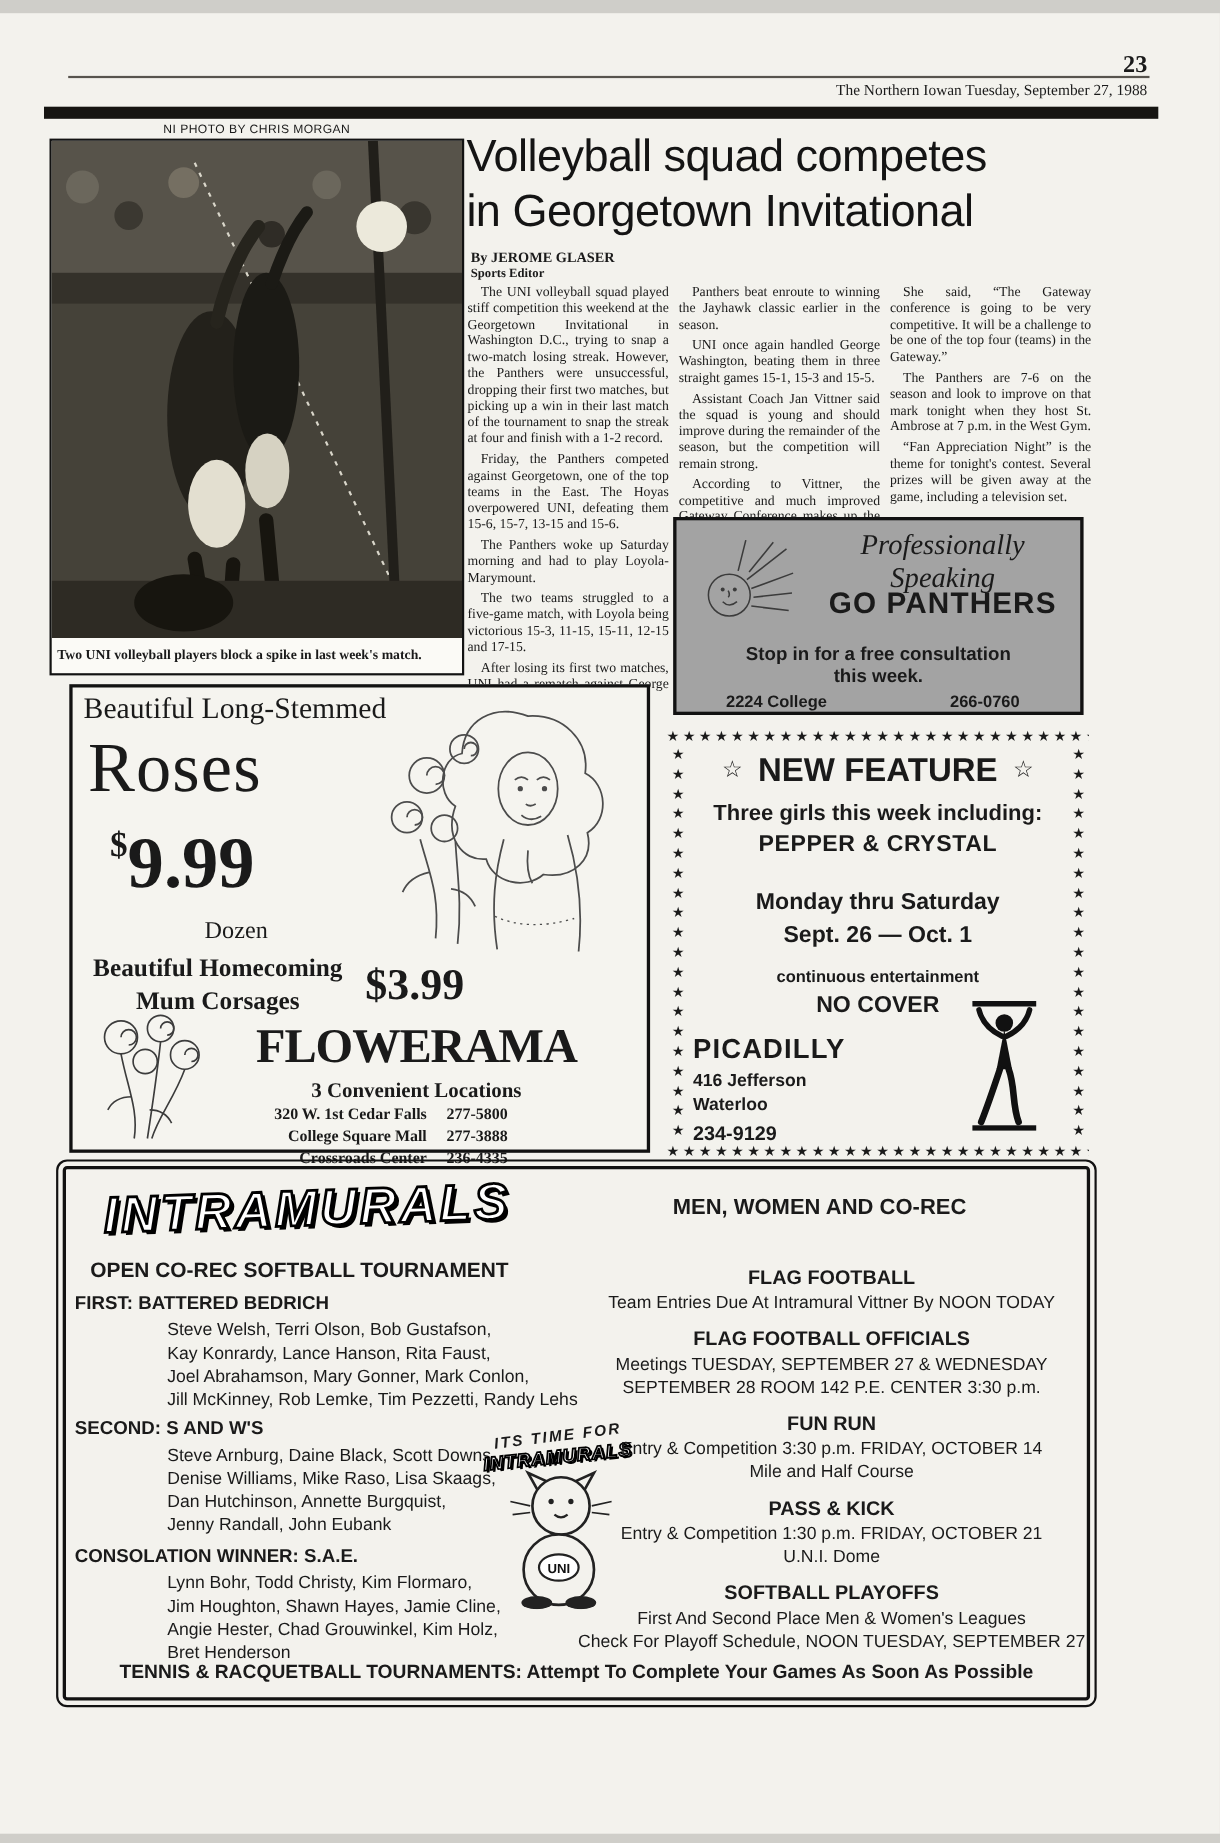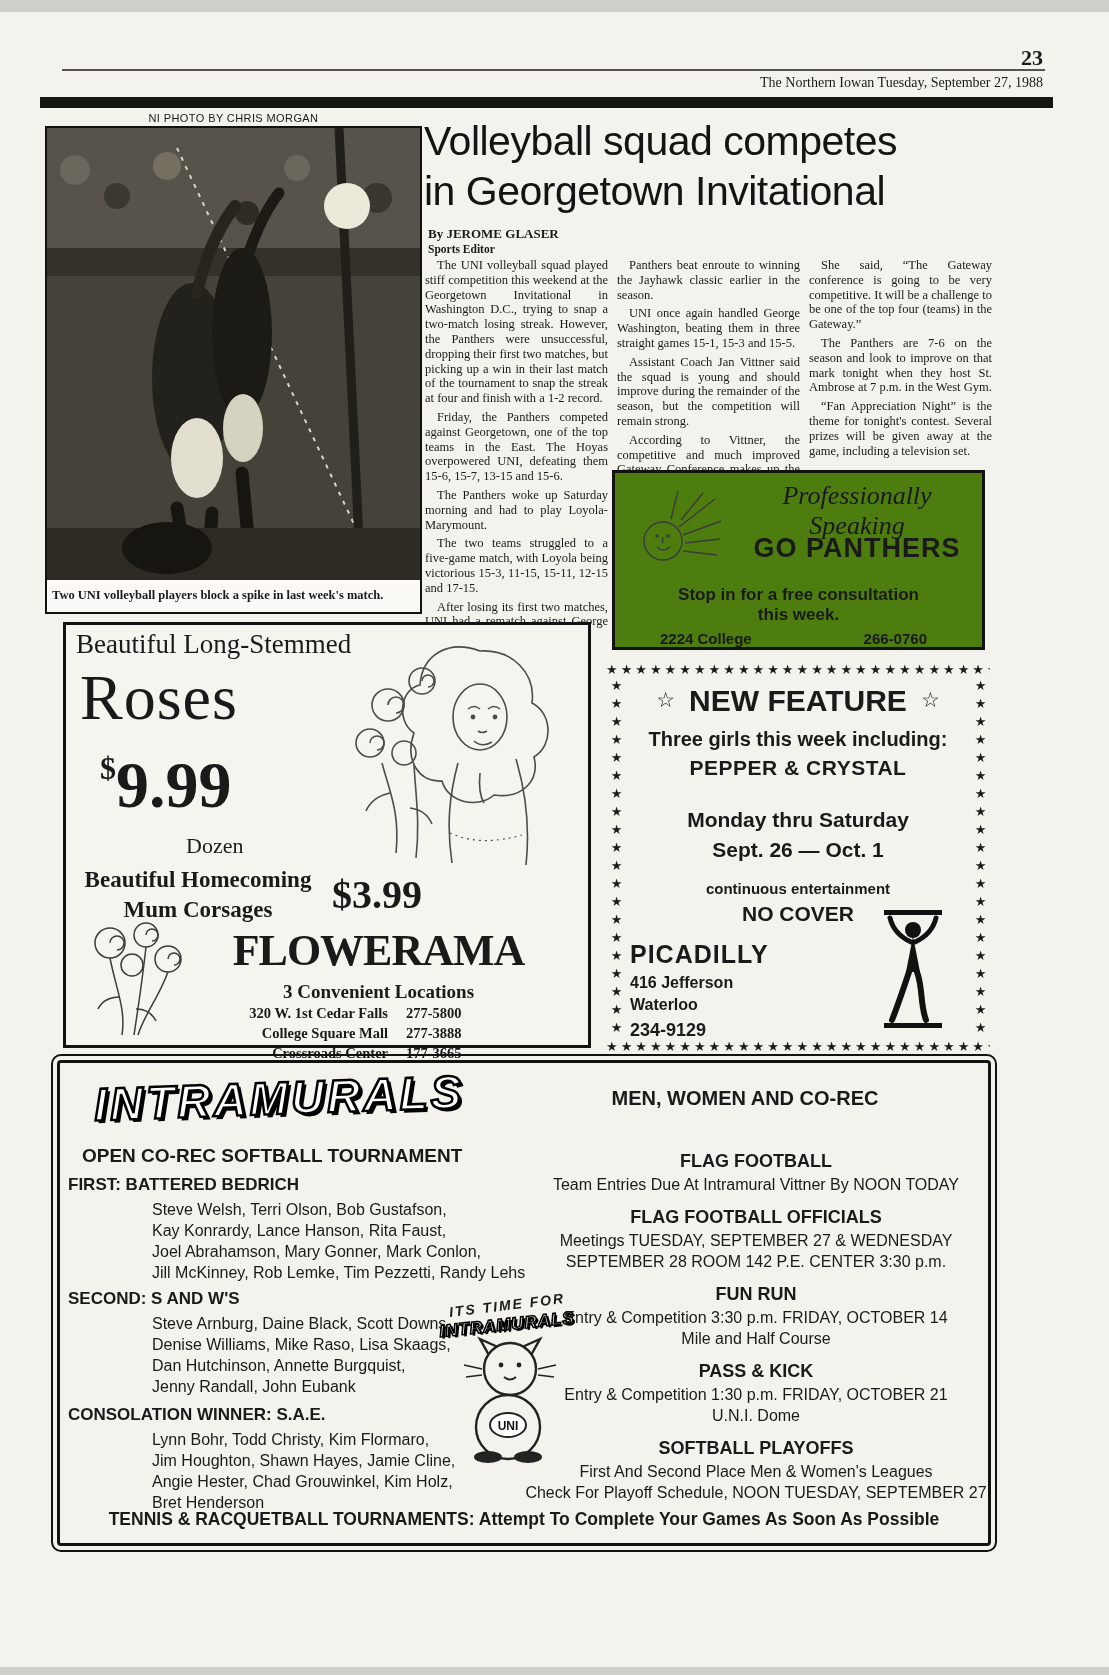--- a/index.html
+++ b/index.html
@@ -32,21 +32,21 @@
   #arBylineTitle { position:absolute; left:428px; top:231px; font-size:11.5px; font-weight:bold; }
   .col { position:absolute; top:246px; width:183px; font-size:12.5px; line-height:14.8px;
     text-align:justify; z-index:1; }
   .col p { margin:0 0 4px; text-indent:12px; }
   #arCol1 { left:425px; }
   #arCol2 { left:617px; }
   #arCol3 { left:809px; }
 
   
   #psBox { position:absolute; left:612px; top:458px; width:373px; height:180px;
-    border:3px solid #121212; background:#4d7c0f; z-index:2; }
+    border:3px solid #121212; background:#a3a3a3; z-index:2; }
   #psSun { position:absolute; left:8px; top:14px; }
   #psTitle { position:absolute; left:118px; top:8px; width:248px; text-align:center;
     font-size:26px; font-style:italic; }
   #psHeadline { position:absolute; left:118px; top:60px; width:248px; text-align:center;
     font-family:"Liberation Sans",sans-serif; font-weight:bold; font-size:27px; letter-spacing:1px; }
   #psLine1 { position:absolute; left:0; top:112px; width:100%; text-align:center;
     font-family:"Liberation Sans",sans-serif; font-weight:bold; font-size:17px; }
   #psLine2 { position:absolute; left:0; top:132px; width:100%; text-align:center;
     font-family:"Liberation Sans",sans-serif; font-weight:bold; font-size:17px; }
   #psAddr { position:absolute; left:45px; top:157px; font-family:"Liberation Sans",sans-serif;
@@ -272,21 +272,21 @@
       <div class="fl-row">
         <span class="nm">320 W. 1st Cedar Falls</span>
         <span class="ph">277-5800</span>
       </div>
       <div class="fl-row">
         <span class="nm">College Square Mall</span>
         <span class="ph">277-3888</span>
       </div>
       <div class="fl-row">
         <span class="nm">Crossroads Center</span>
-        <span class="ph">177-3665</span>
+        <span class="ph">236-4335</span>
       </div>
     </div>
   </div>
 
   <div id="pcBox">
     <div id="pcStarsTop" class="pc-stars-h">★★★★★★★★★★★★★★★★★★★★★★★★★★★★</div>
     <div id="pcStarsBottom" class="pc-stars-h">★★★★★★★★★★★★★★★★★★★★★★★★★★★★</div>
     <div id="pcStarsLeft" class="pc-stars-v">★★★★★★★★★★★★★★★★★★★★★★★★★★</div>
     <div id="pcStarsRight" class="pc-stars-v">★★★★★★★★★★★★★★★★★★★★★★★★★★</div>
     <div id="pcFeature">

